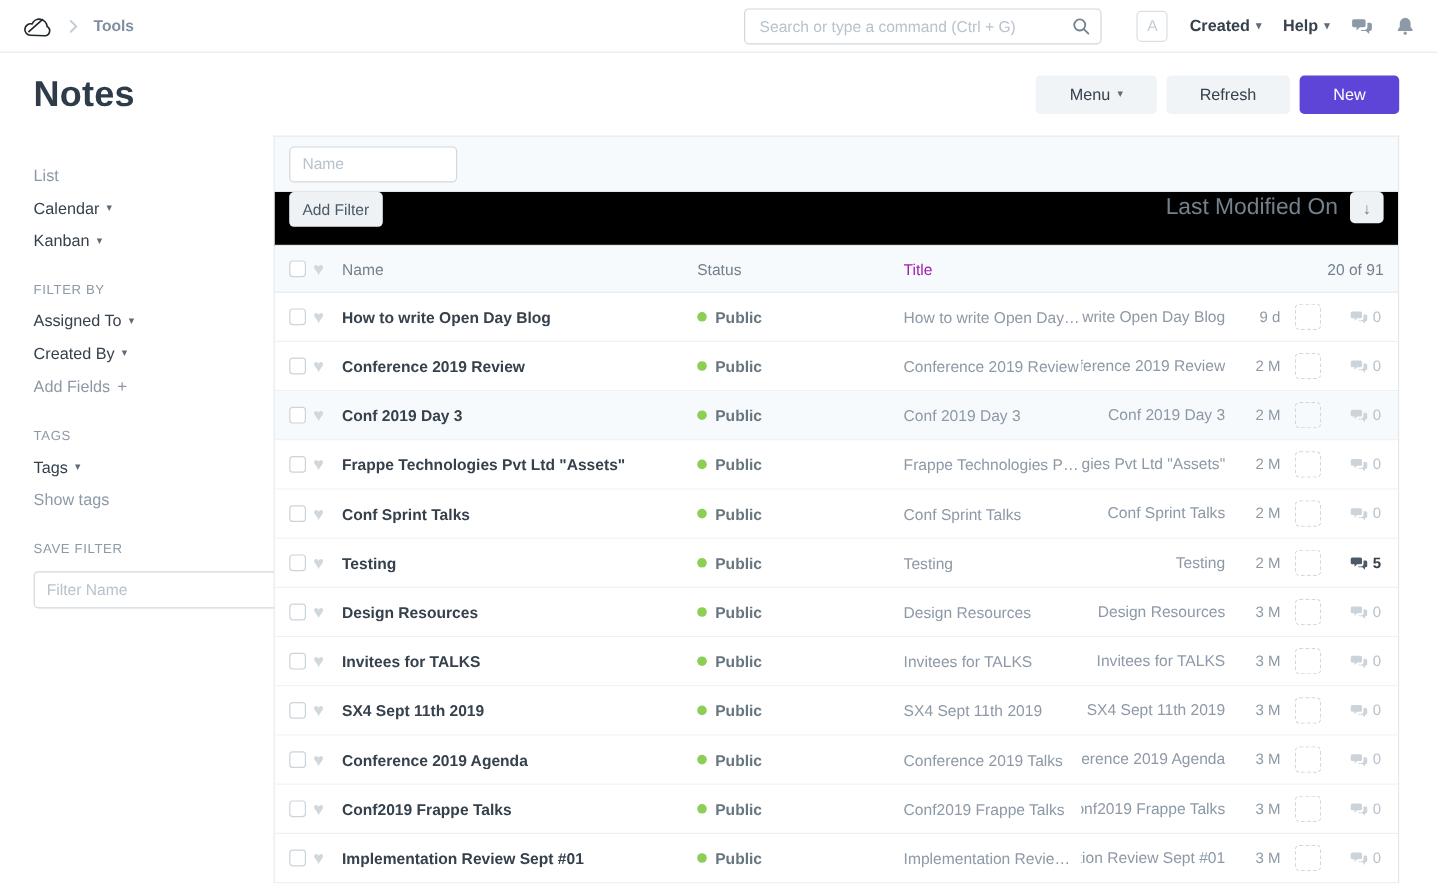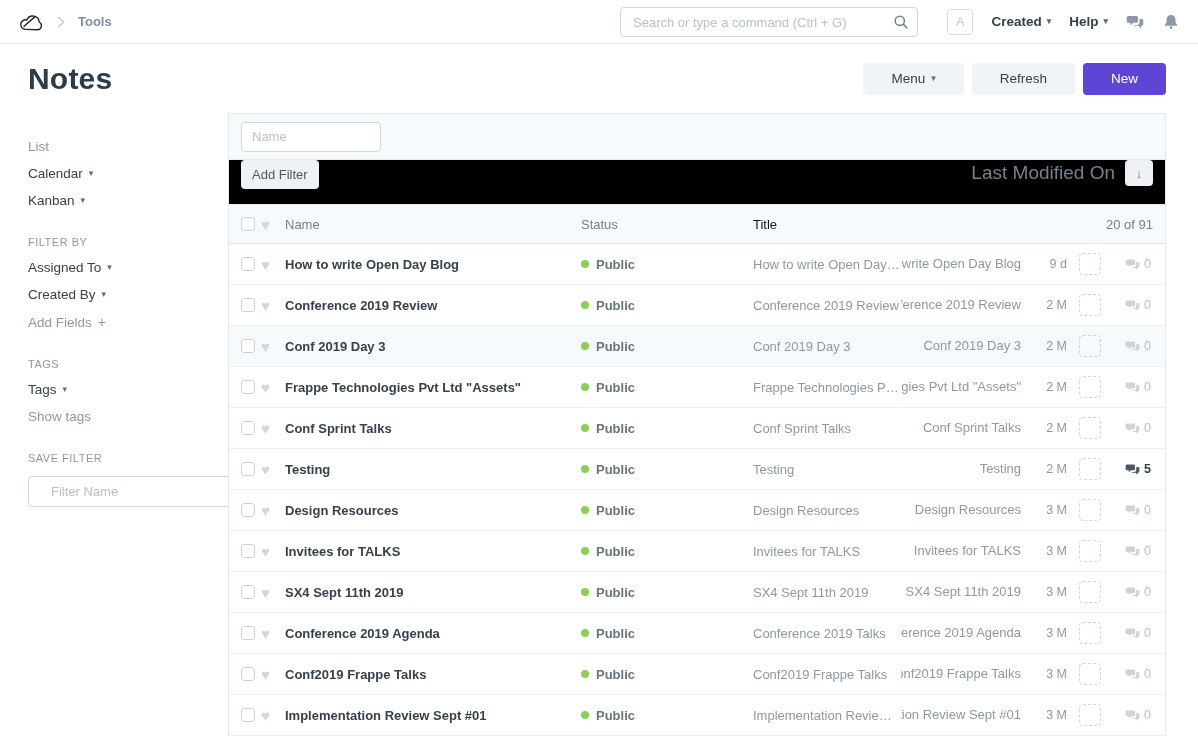--- a/index.html
+++ b/index.html
@@ -38,21 +38,21 @@
 
   
   .layout { display:flex; }
   .sidebar { width:228px; padding:20px 0 0 28px; flex:none; }
   .side-item { font-size:13.5px; padding:6px 0; display:flex; align-items:center; gap:6px;
     cursor:pointer; }
   .side-item.muted { color:#8d99a6; }
   .side-heading { font-size:11px; color:#8d99a6; letter-spacing:.5px; margin:22px 0 6px; }
   .plus { color:#8d99a6; font-size:14px; }
   .save-input { margin-top:6px; width:212px; height:31px; border:1px solid #d1d8dd;
-    border-radius:4px; padding:0 22px; font-size:13px; outline:none;
+    border-radius:4px; padding:0 10px; font-size:13px; outline:none;
     font-family:"Liberation Sans", sans-serif; }
   .save-input::placeholder { color:#b8c2cc; }
 
   
   .list-area { width:938px; flex:none; border-left:1px solid #e4e8eb;
     border-right:1px solid #e4e8eb; border-top:1px solid #e4e8eb; }
   .filter-row-1 { height:46px; background:#f7fafc; border-bottom:1px solid #e4e8eb;
     display:flex; align-items:center; padding:0 12px; }
   .name-filter { width:140px; height:30px; border:1px solid #d1d8dd; border-radius:4px;
     padding:0 10px; font-size:13px; outline:none; background:#fff;
@@ -206,21 +206,21 @@
       </div>
     </div>
 
     <div class="lrow list-header">
       <div class="col-check">
         <input type="checkbox" style="">
       </div>
       <div class="col-heart">♥</div>
       <div class="col-name" style="font-weight:400;color:#74808b;">Name</div>
       <div class="col-status">Status</div>
-      <div class="col-title" style="color:#0f172a;">Title</div>
+      <div class="col-title" style="color:#a21caf;">Title</div>
       <div class="hdr-right">20 of 91</div>
     </div>
 
     <div id="rows-container">
       <div class="lrow note-row">
           <div class="col-check">
             <input type="checkbox" style="">
           </div>
           <div class="col-heart">♥</div>
           <div class="col-name row-name">How to write Open Day Blog</div>

